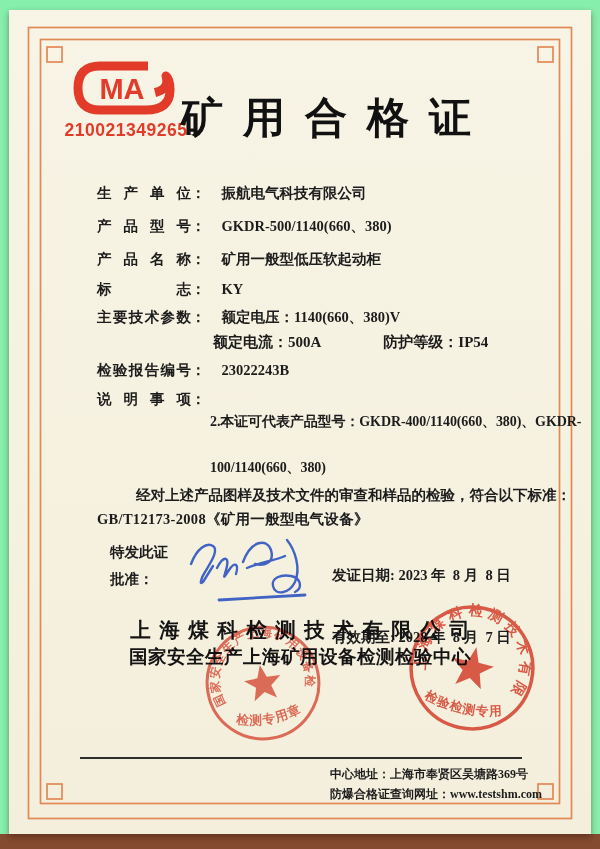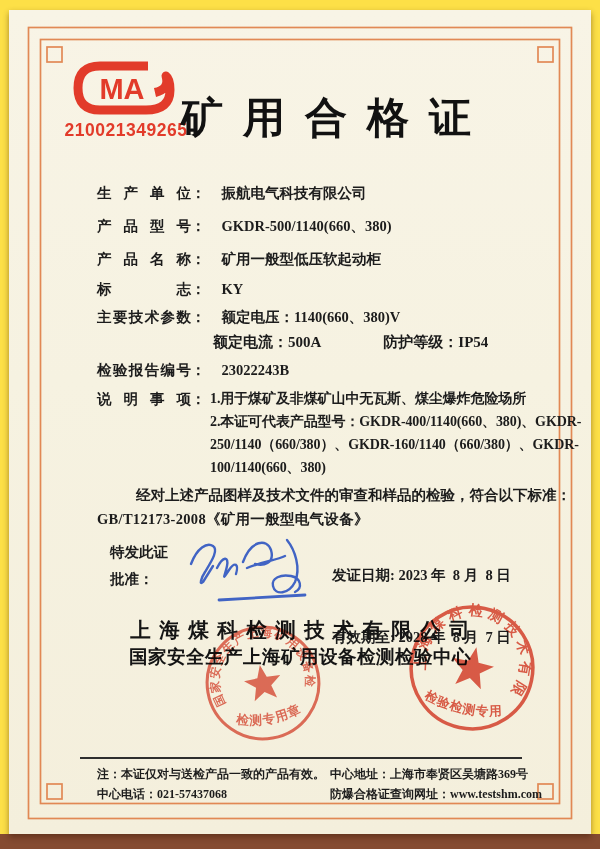--- a/index.html
+++ b/index.html
@@ -1,16 +1,16 @@
 <!DOCTYPE html>
 <html><head>
 <meta charset="utf-8">
 <style>
   html,body{margin:0;padding:0;background:#6b4632;}
-  .page{position:relative;width:600px;height:849px;background:#fde047;overflow:hidden;
+  .page{position:relative;width:600px;height:849px;background:#86efac;overflow:hidden;
         font-family:"Liberation Serif",serif;color:#1c1c1c;}
   .page::after{content:"";position:absolute;left:0;right:0;bottom:0;height:15px;background:#854b31;}
   .paper{position:absolute;left:9px;top:10px;right:9px;bottom:15px;z-index:1;
          background:linear-gradient(180deg,#f8f4e6 0%,#f6f2e1 45%,#f4efdc 100%);
          box-shadow:0 3px 6px rgba(55,20,5,.45);}
   .layer{position:absolute;inset:0;z-index:2;}
   .abs{position:absolute;white-space:nowrap;}
   svg{display:block;}
 
   .frame-svg{position:absolute;inset:0;width:600px;height:849px;z-index:2;}
@@ -100,41 +100,35 @@
     </div>
     <div class="subline" style="top:333px">
       <span>额定电流：500A</span><span class="gapb">防护等级：IP54</span>
     </div>
     <div class="row" style="top:361px">
       <span class="flabel">检验报告编号</span><span class="fcolon">：</span><span class="fvalue">23022243B</span>
     </div>
     <div class="row" style="top:390px">
       <span class="flabel">说明事项</span><span class="fcolon">：</span>
     </div>
-    <div class="rmline" style="top:390px">1.用于煤矿及非煤矿山中无瓦斯、煤尘爆炸危险场所</div>
     <div class="rmline" style="top:413px">2.本证可代表产品型号：GKDR-400/1140(660、380)、GKDR-</div>
-    <div class="rmline" style="top:436px">250/1140（660/380）、GKDR-160/1140（660/380）、GKDR-</div>
     <div class="rmline" style="top:459px">100/1140(660、380)</div>
 
     <div class="abs audit1">经对上述产品图样及技术文件的审查和样品的检验，符合以下标准：</div>
     <div class="abs audit2">GB/T12173-2008《矿用一般型电气设备》</div>
 
     <div class="abs issue-note">特发此证</div>
     <div class="abs approve">批准：</div>
     <div class="abs dateline1">发证日期: 2023 年  8 月  8 日</div>
     <div class="abs dateline2">有效期至: 2028 年  8 月  7 日</div>
 
     <div class="abs company">上海煤科检测技术有限公司</div>
     <div class="abs center-name">国家安全生产上海矿用设备检测检验中心</div>
 
     <div class="abs sepline"></div>
-    <div class="abs fcolL">
-      <div>注：本证仅对与送检产品一致的产品有效。</div>
-      <div>中心电话：021-57437068</div>
-    </div>
     <div class="abs fcolR">
       <div>中心地址：上海市奉贤区吴塘路369号</div>
       <div>防爆合格证查询网址：www.testshm.com</div>
     </div>
   </div>
 
   <svg class="sig-svg" width="150" height="80" viewBox="0 0 150 80">
     <g fill="none" stroke="#2e55c2" stroke-width="2.4" stroke-linecap="round" stroke-linejoin="round" opacity=".9">
       <path d="M 8 36 C 14 20 24 14 30 18 C 36 22 28 34 22 44 C 18 50 16 58 20 54 L 30 38"></path>
       <path d="M 34 40 C 40 28 46 28 44 38 C 42 48 38 54 46 42 C 52 33 56 36 53 46"></path>

